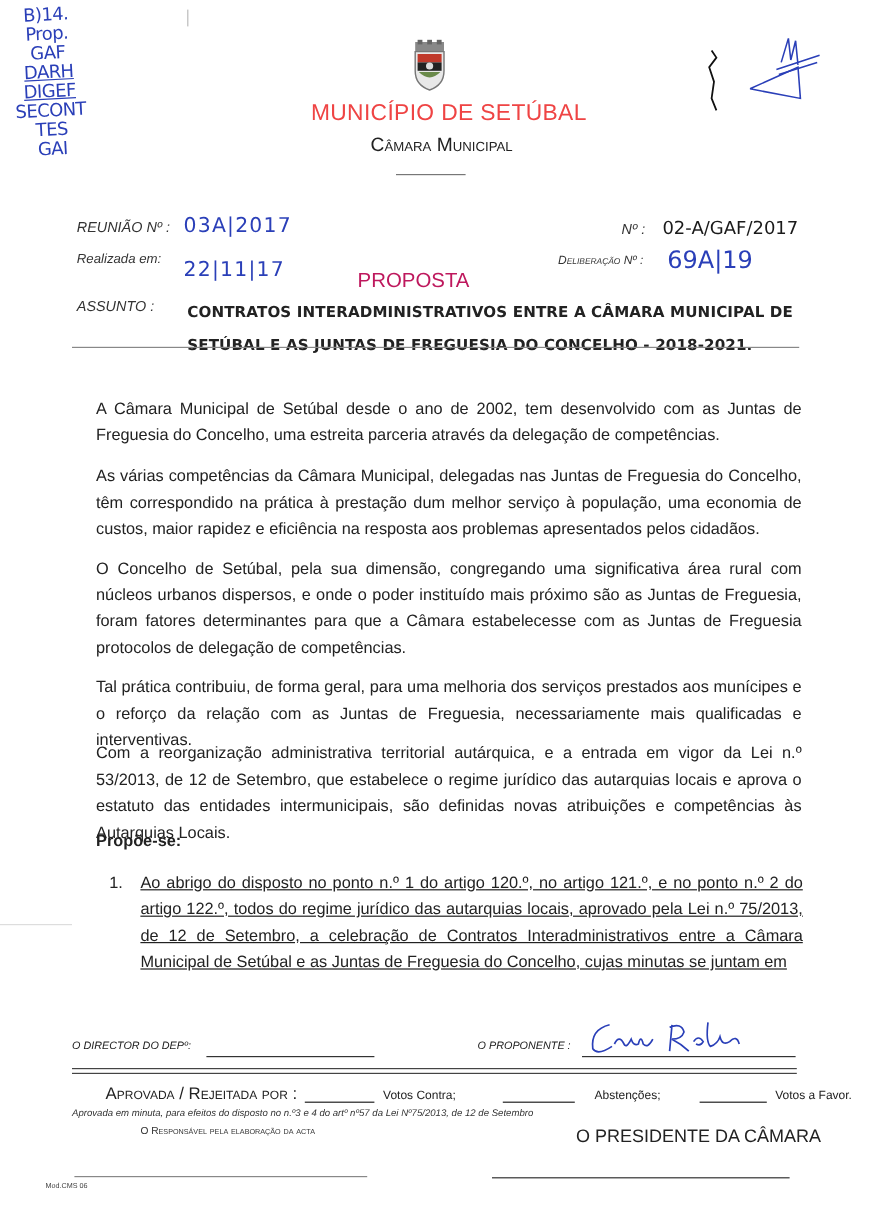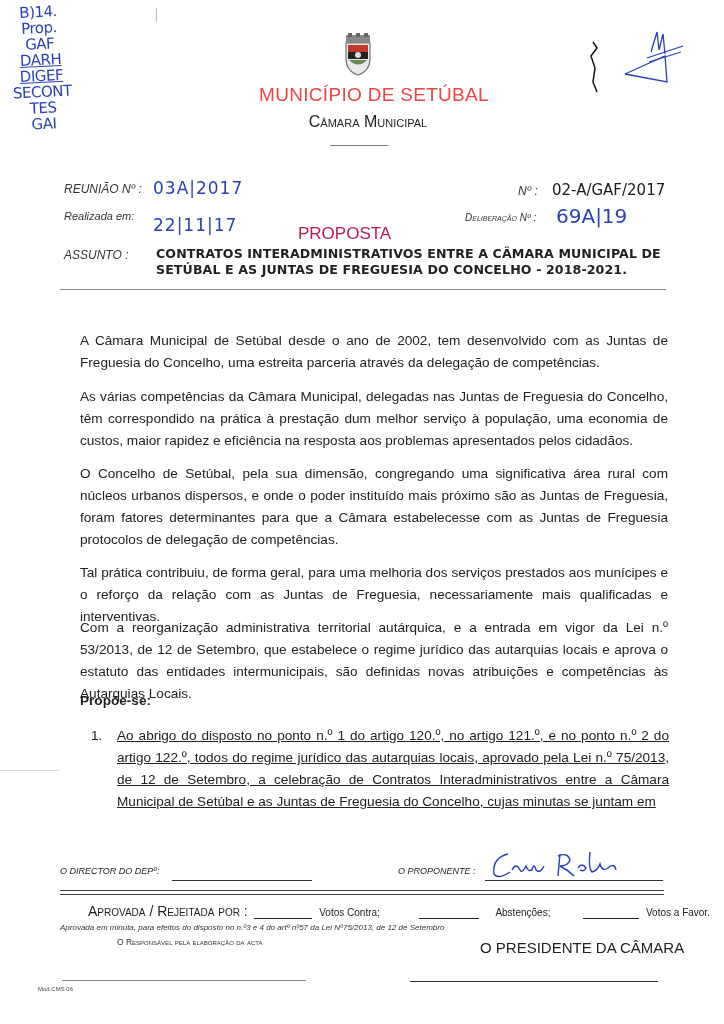--- a/index.html
+++ b/index.html
@@ -13,21 +13,21 @@
   .header-title span { display: inline-block; margin-left: 190px; }
   .header-sub { left: 0; width: 724px; top: 113px; text-align: center; font-size: 15px; color: #222; }
   .header-sub span { display: inline-block; margin-left: 190px; font-variant: small-caps; font-size: 16px; }
   .header-rule { left: 330px; top: 145px; width: 58px; height: 1px; background: #777; }
   .sig-topright { left: 585px; top: 22px; width: 110px; height: 80px; }
   .lbl-small-it { font-style: italic; font-size: 11px; color: #333; }
   .caps-it { font-style: italic; font-variant: small-caps; font-size: 12px; color: #333; }
   .hand-num { font-size: 17px; letter-spacing: 1px; }
   .bold-num { font-weight: normal; font-size: 15px; font-family: "DejaVu Sans", sans-serif; }
   .proposta { font-size: 17px; color: #be185d; margin-top: 48px; }
-  .subject { left: 156px; top: 246px; width: 510px; font-family: "DejaVu Sans", sans-serif; font-weight: bold; font-size: 12.6px; line-height: 16px; letter-spacing: 0.1px; color: #222; }
+  .subject { left: 156px; top: 246px; width: 510px; font-family: "DejaVu Sans", sans-serif; font-weight: bold; font-size: 12.6px; line-height: 28px; letter-spacing: 0.1px; color: #222; }
   .subject-rule { left: 60px; top: 289px; width: 606px; height: 1px; background: #888; }
   .body { left: 80px; width: 588px; font-size: 13.6px; line-height: 22px; text-align: justify; color: #222; }
   .propose { left: 80px; top: 693px; font-weight: bold; font-size: 13.6px; color: #222; }
   .list-item { left: 91px; top: 725px; width: 578px; font-size: 13.6px; line-height: 22px; color: #222; }
   .list-num { position: absolute; left: 0; top: 0; }
   .list-text { margin-left: 26px; text-align: justify; text-decoration: underline; }
   .foot-label { font-size: 9px; font-style: italic; color: #222; }
   .line { height: 1px; background: #333; }
   .double-rule { height: 3px; border-top: 1px solid #444; border-bottom: 1px solid #444; }
   .vote-row { left: 88px; top: 903px; font-size: 10px; color: #222; white-space: nowrap; }

